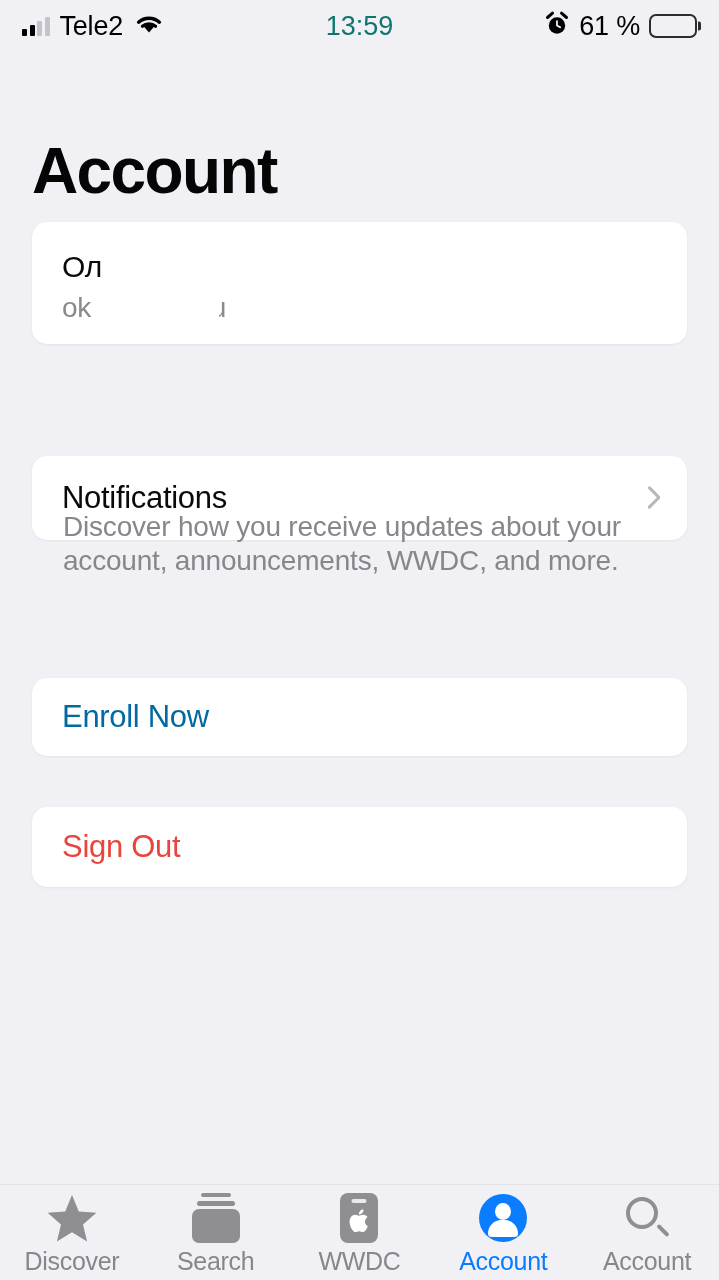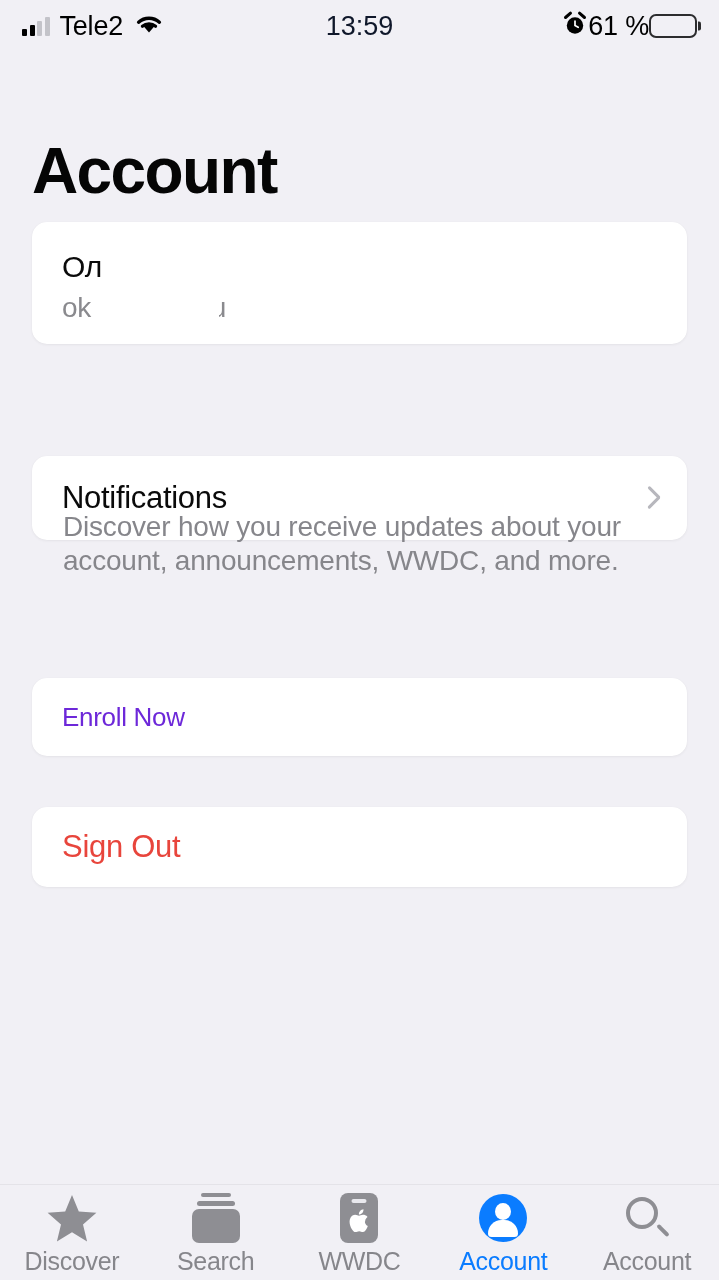--- a/index.html
+++ b/index.html
@@ -12,31 +12,31 @@
   }
   .phone { position:relative; width:719px; height:1280px; background:#f1f0f5;border-radius:31px; }
 
   
   .statusbar{
     position:absolute; top:0; left:0; right:0; height:52px;
     display:flex; align-items:center; padding:0 22px;
   }
   .sb-left{ display:flex; align-items:center; gap:10px; flex:1; }
   .sb-center{ flex:0 0 auto; display:flex; justify-content:center; }
-  .sb-right{ display:flex; align-items:center; justify-content:flex-end; flex:1; }
+  .sb-right{ display:flex; align-items:center; justify-content:flex-end; gap:9px; flex:1; }
 
   .signal{ display:flex; align-items:flex-end; gap:2.5px; height:19px; }
   .signal i{ display:block; width:5px; background:#000; border-radius:1px; }
   .signal i:nth-child(1){ height:7px; }
   .signal i:nth-child(2){ height:11px; }
   .signal i:nth-child(3){ height:15px; background:#c3c3c9; }
   .signal i:nth-child(4){ height:19px; background:#c3c3c9; }
 
   .carrier{ font-size:27px; color:#000; letter-spacing:-0.2px; }
-  .clock{ font-size:27px; color:#0f172a; font-weight:400; letter-spacing:0px; }
+  .clock{ font-size:27px; color:#0f766e; font-weight:400; letter-spacing:0px; }
   .batt-pct{ font-size:27px; color:#000; letter-spacing:-0.2px; }
 
   .battery{ position:relative; width:48px; height:24px; border:2.5px solid #2c2c2e;
             border-radius:7px; padding:2.5px; }
   .battery .fill{ height:100%; width:61%; background:#000; border-radius:3px; }
   .battery:after{ content:""; position:absolute; right:-6px; top:50%;
      transform:translateY(-50%); width:3px; height:9px; background:#2c2c2e;
      border-radius:0 2px 2px 0; }
 
   
@@ -75,21 +75,21 @@
     position:absolute; left:63px; top:510px; width:580px;
     font-size:28px; line-height:34px; color:#86868b; letter-spacing:-0.2px;
   }
 
   .section-head{
     position:absolute; left:63px; top:634px;
     font-size:26px; color:#86868b; letter-spacing:0.4px;
   }
 
   .card-enroll{ top:678px; height:78px; display:flex; align-items:center; padding:0 30px; }
-  .enroll-label{ font-size:26px; color:#6d28d9; letter-spacing:-0.3px; }
+  .enroll-label{ font-size:31px; color:#0369a1; letter-spacing:-0.3px; }
 
   .card-signout{ top:807px; height:80px; display:flex; align-items:center; padding:0 30px; }
   .signout-label{ font-size:31px; color:#e8453c; letter-spacing:-0.3px; }
 
   
   .tabbar{
     position:absolute; left:0; right:0; bottom:0; height:96px;
     background:#f1f0f5; display:flex; align-items:flex-start;
     padding-top:8px; border-top:0.5px solid rgba(0,0,0,0.05);
   }

